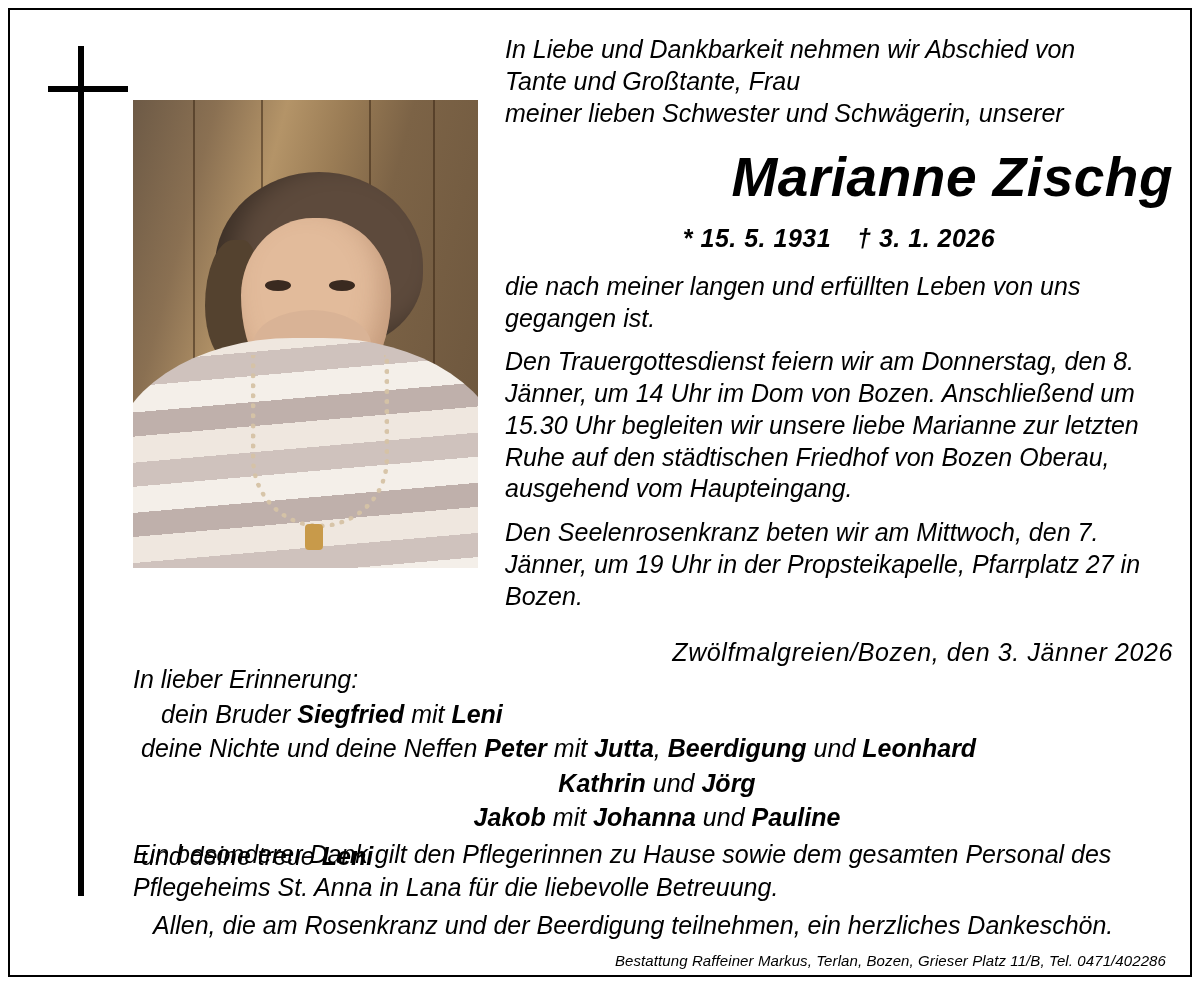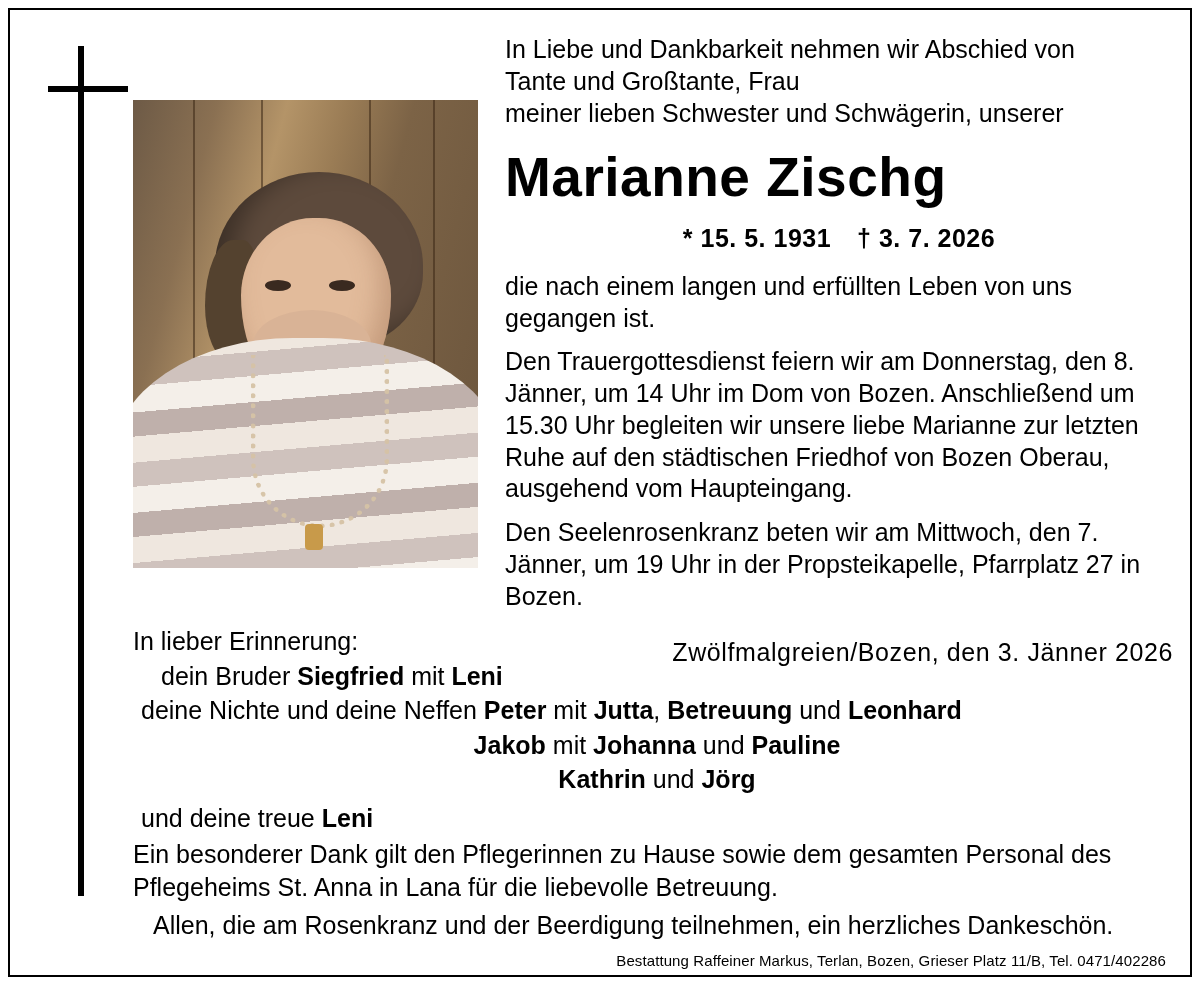--- a/index.html
+++ b/index.html
@@ -11,20 +11,21 @@
     font-family: "Liberation Sans", sans-serif;
     color: #000000;
   }
   .page {
     position: relative;
     width: 1200px;
     height: 985px;
     background: #ffffff;
     box-sizing: border-box;
     overflow: hidden;
+    font-style: italic;
   }
   .border-frame {
     position: absolute;
     left: 8px;
     top: 8px;
     width: 1184px;
     height: 969px;
     border: 2px solid #000;
     box-sizing: border-box;
     pointer-events: none;
@@ -180,21 +181,21 @@
     top: 34px;
     width: 668px;
     font-size: 25px;
     line-height: 1.27;
     text-align: left;
   }
   .intro p { margin: 0; }
   .deceased-name {
     font-size: 55px;
     font-weight: bold;
-    text-align: left;
+    text-align: right;
     letter-spacing: 0.5px;
     margin: 14px 0 10px 0;
     white-space: nowrap;
   }
   .dates {
     text-align: center;
     font-size: 25px;
     font-weight: bold;
     margin: 0 0 16px 0;
     letter-spacing: 0.5px;
@@ -204,21 +205,21 @@
     margin: 0 0 12px 0;
   }
   .place-date {
     letter-spacing: 0.6px;
     text-align: right;
   }
   
   .lower {
     position: absolute;
     left: 133px;
-    top: 625px;
+    top: 663px;
     width: 1040px;
     font-size: 25px;
     line-height: 1.30;
   }
   .memory-label { margin: 0 0 2px 0; }
   .family-line { margin: 0 0 2px 8px; }
   .indent-1 { padding-left: 20px; }
   .center-ish { text-align: center; }
   .center-ish2 { text-align: center; }
   .nandl { margin-top: 6px; }
@@ -276,47 +277,47 @@
   <div class="maintext">
     <div class="intro">
       <p>In Liebe und Dankbarkeit nehmen wir Abschied von</p>
       <p>Tante und Großtante, Frau</p>
       <p>meiner lieben Schwester und Schwägerin, unserer</p>
     </div>
 
     <div class="deceased-name">Marianne Zischg</div>
 
     <div class="dates">
-      <span>* 15. 5. 1931</span><span class="gap"></span><span>† 3. 7. 2026</span>
+      <span>* 15. 5. 1931</span><span class="gap"></span><span>† 3. 1. 2026</span>
     </div>
 
-    <p class="para">die nach einem langen und erfüllten Leben von uns gegangen ist.</p>
+    <p class="para">die nach meiner langen und erfüllten Leben von uns gegangen ist.</p>
     <p class="para">Den Trauergottesdienst feiern wir am Donnerstag, den 8. Jänner, um 14 Uhr im Dom von Bozen. Anschließend um 15.30 Uhr begleiten wir unsere liebe Marianne zur letzten Ruhe auf den städtischen Friedhof von Bozen Oberau, ausgehend vom Haupteingang.</p>
     <p class="para">Den Seelenrosenkranz beten wir am Mittwoch, den 7. Jänner, um 19 Uhr in der Propsteikapelle, Pfarrplatz 27 in Bozen.</p>
 
     <p class="place-date">Zwölfmalgreien/Bozen, den 3. Jänner 2026</p>
   </div>
 
   <div class="lower">
     <p class="memory-label">In lieber Erinnerung:</p>
 
     <p class="family-line indent-1">
       <span>dein Bruder </span><b>Siegfried</b><span> mit </span><b>Leni</b>
     </p>
 
     <p class="family-line">
-      <span>deine Nichte und deine Neffen </span><b>Peter</b><span> mit </span><b>Jutta</b><span>, </span><b>Betreuung</b><span> und </span><b>Leonhard</b>
+      <span>deine Nichte und deine Neffen </span><b>Peter</b><span> mit </span><b>Jutta</b><span>, </span><b>Beerdigung</b><span> und </span><b>Leonhard</b>
+    </p>
+
+    <p class="family-line center-ish">
+      <b>Kathrin</b><span> und </span><b>Jörg</b>
     </p>
 
     <p class="family-line center-ish2">
       <b>Jakob</b><span> mit </span><b>Johanna</b><span> und </span><b>Pauline</b>
-    </p>
-
-    <p class="family-line center-ish">
-      <b>Kathrin</b><span> und </span><b>Jörg</b>
     </p>
 
     <p class="family-line nandl">
       <span>und deine treue </span><b>Leni</b>
     </p>
   </div>
 
   <div class="thanks">
     <p>Ein besonderer Dank gilt den Pflegerinnen zu Hause sowie dem gesamten Personal des Pflegeheims St. Anna in Lana für die liebevolle Betreuung.</p>
     <p class="indent-small">Allen, die am Rosenkranz und der Beerdigung teilnehmen, ein herzliches Dankeschön.</p>

